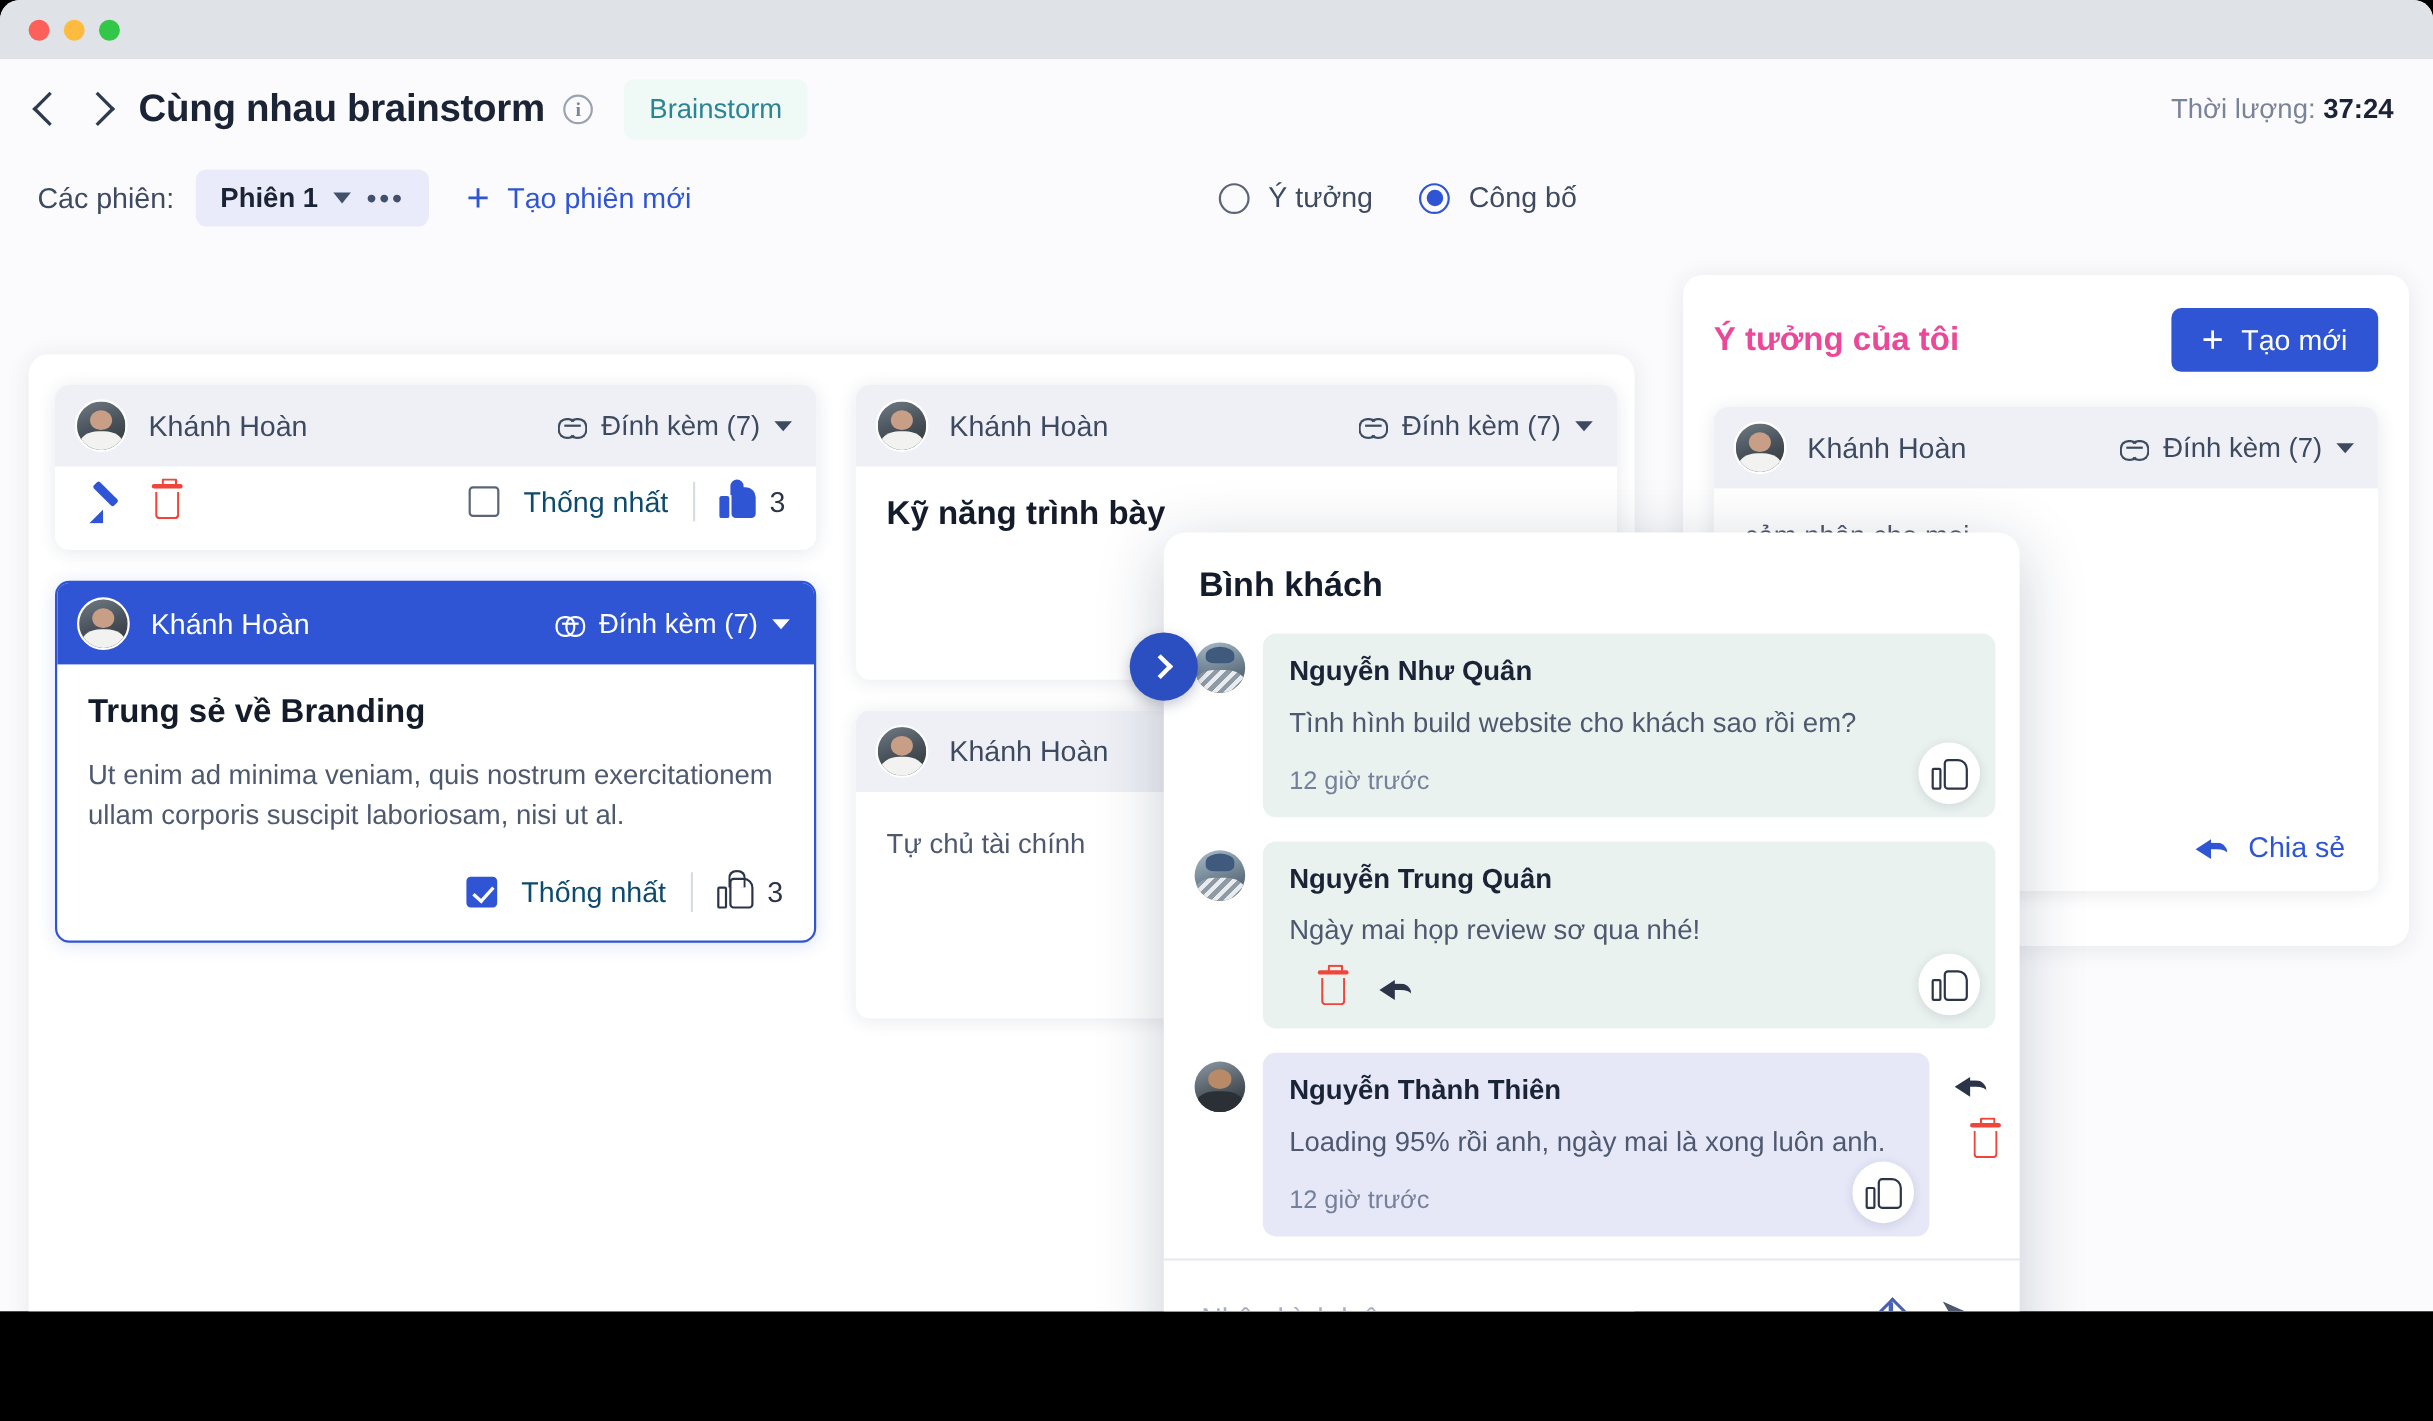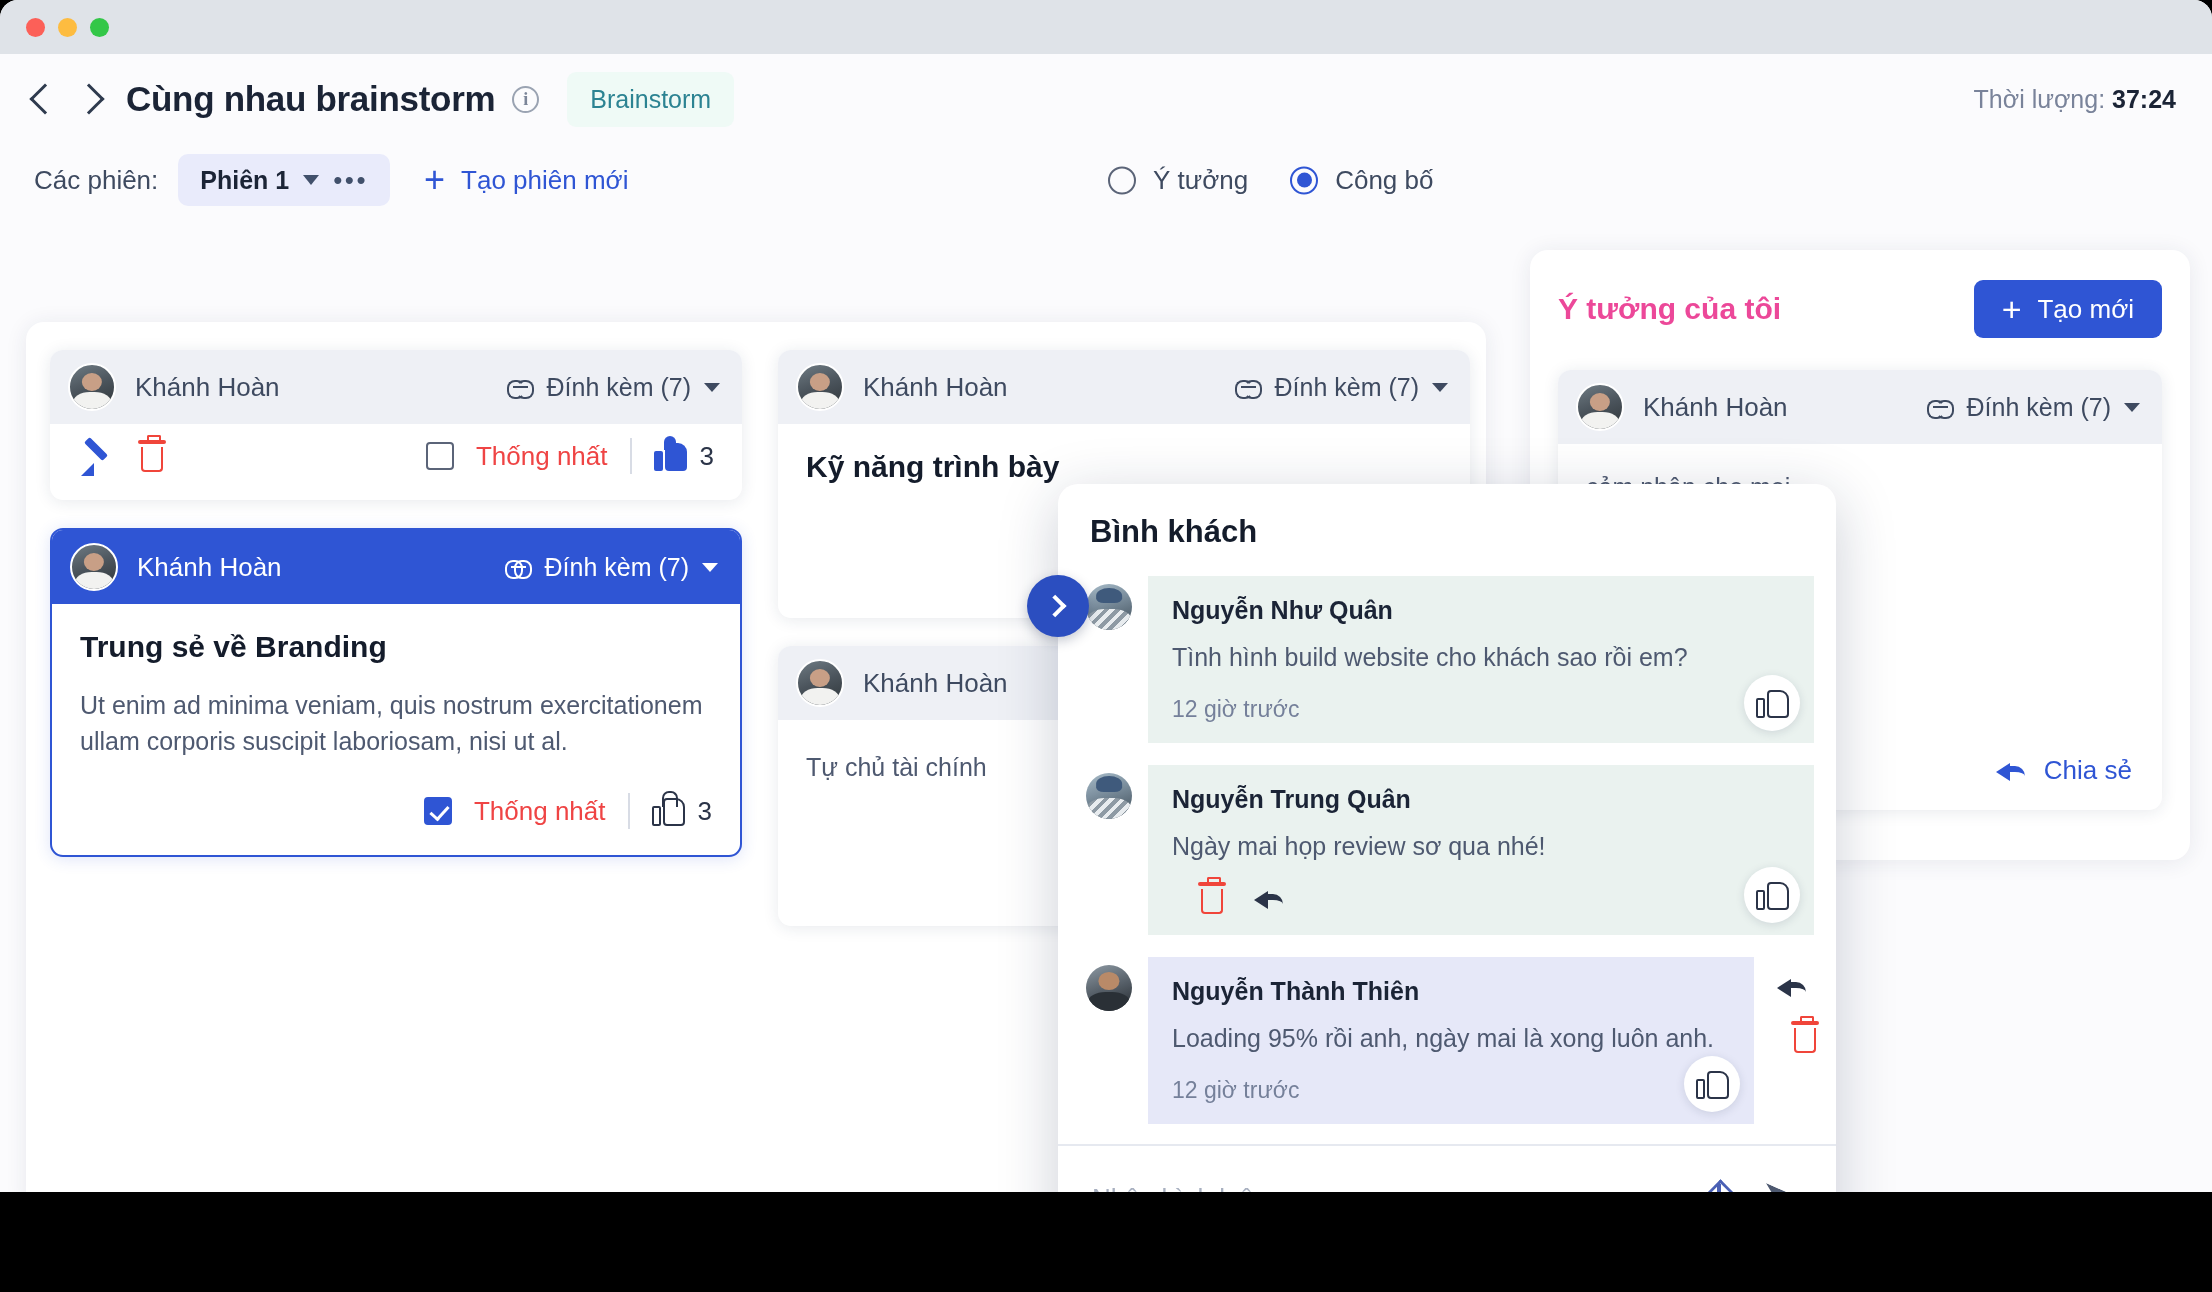--- a/index.html
+++ b/index.html
@@ -244,21 +244,21 @@
     border: 2.6px solid #5b6478; background: transparent;
     cursor: pointer; position: relative;
   }
   .chk.on { background: #2f55d4; border-color: #2f55d4; }
   .chk.on::after {
     content:""; position:absolute; left:8px; top:3px;
     width:8px; height:15px;
     border-right:3.4px solid #fff; border-bottom:3.4px solid #fff;
     transform: rotate(42deg);
   }
-  .agree-lbl { font-size: 26px; color: #ef4444; }
+  .agree-lbl { font-size: 26px; color: #0c4a6e; }
   .vsep { width: 2px; height: 36px; background: #d8dce5; }
   .likes { display: flex; align-items: center; gap: 13px; cursor: pointer; }
   .likes .n { font-size: 26px; color: #2b3448; }
 
   
   .thumb { width: 33px; height: 30px; position: relative; }
   .thumb .pad { position:absolute; left:0; bottom:0; width:9px; height:20px; border-radius:2px; }
   .thumb .hand {
     position:absolute; left:11px; bottom:0; width:22px; height:28px;
     border-radius: 4px 9px 4px 4px;
@@ -415,21 +415,21 @@
   }
   .cm-av.t::before { background:#b98a68; top:16%; height:38%; width:46%; border-radius:50%; }
   .cm-av.t::after {
     content:""; position:absolute; left:50%; top:58%;
     width:92%; height:52%; border-radius:42% 42% 0 0;
     background:#2a3036; transform:translateX(-50%);
   }
 
   .bubble {
     flex: 1;
-    border-radius: 0;
+    border-radius: 12px;
     padding: 20px 20px 20px 24px;
     position: relative;
   }
   .bubble.green  { background: #eaf2ef; }
   .bubble.violet { background: #e6e8f8; }
   .cm-name { font-size: 25px; font-weight: bold; color: #1b2436; }
   .cm-text { margin-top: 16px; font-size: 25px; color: #4e5970; line-height:1.3; }
   .cm-meta {
     margin-top: 22px;
     font-size: 23px; color: #75809a;

